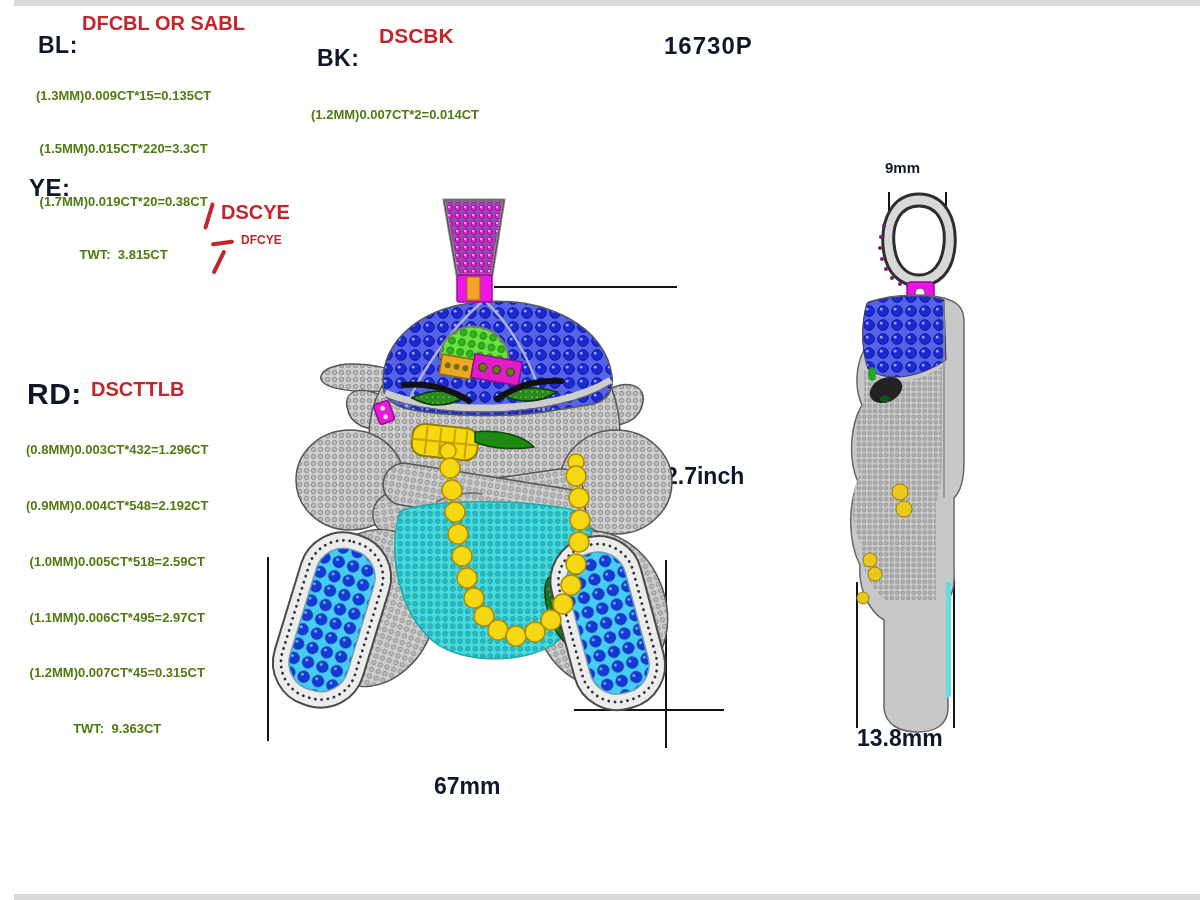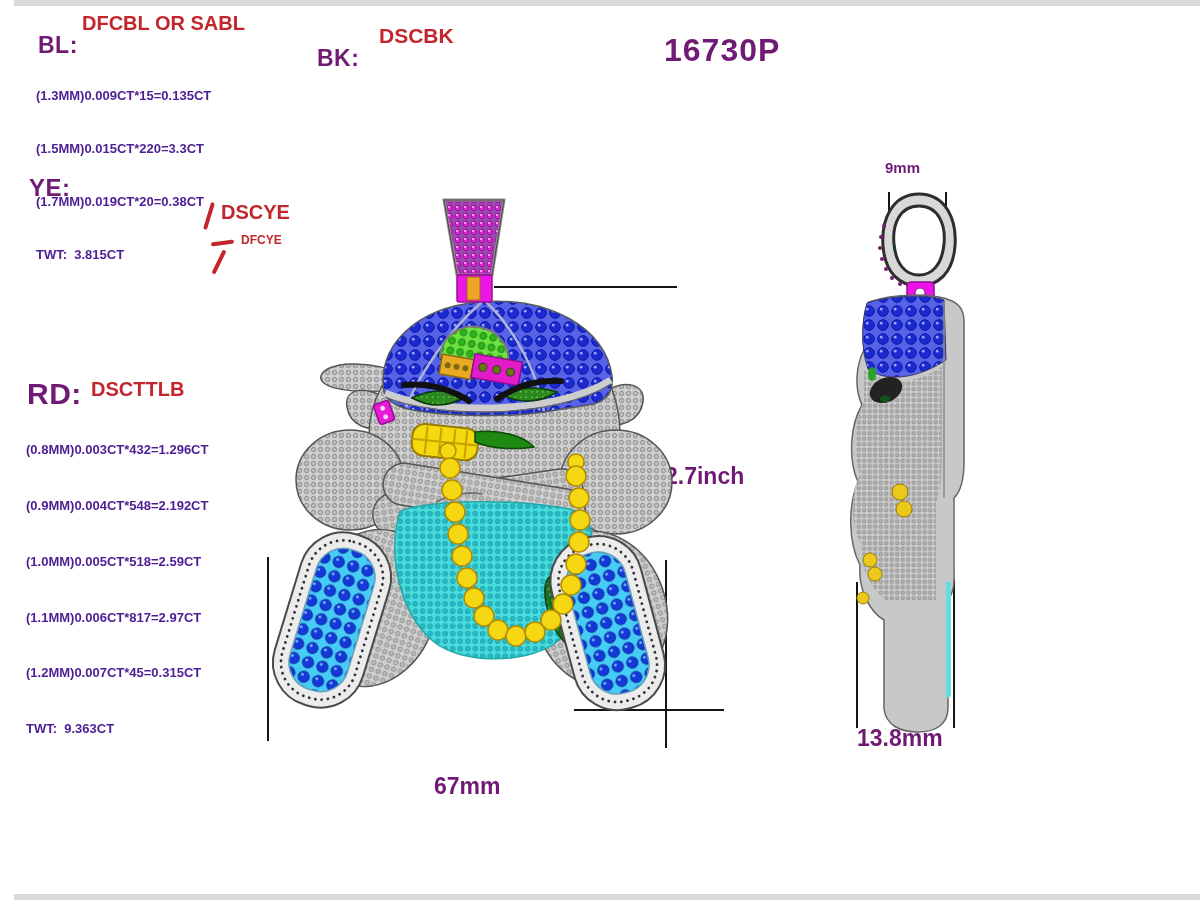--- a/index.html
+++ b/index.html
@@ -1,24 +1,24 @@
 <!DOCTYPE html>
 <html><head>
 <meta charset="utf-8">
 <style>
   html,body{margin:0;padding:0;background:#ffffff;}
   #stage{position:relative;width:1200px;height:900px;background:#ffffff;overflow:hidden;
          font-family:"Liberation Sans",sans-serif;margin-left:14px;}
   .edge{position:absolute;left:0;width:1200px;height:6px;background:#d9d9d9;}
-  .txt{position:absolute;white-space:pre;color:#701a75;}
+  .txt{position:absolute;white-space:pre;color:#0f172a;}
   .red{color:#c2262c;font-weight:700;}
   .lbl{font-weight:800;font-size:23px;letter-spacing:0.5px;}
-  .specs{font-weight:700;font-size:13px;line-height:17.6px;color:#4c1d95;}
+  .specs{font-weight:700;font-size:13px;line-height:17.6px;color:#4d7c0f;text-align:center;}
   .specs div{white-space:pre;}
-  .big{font-weight:800;font-size:32px;letter-spacing:1px;}
+  .big{font-weight:800;font-size:24px;letter-spacing:1px;}
   .dim{font-weight:800;font-size:15px;}
   .line{position:absolute;background:#141414;}
   .redmark{position:absolute;background:#c2262c;border-radius:2px;}
 </style>
 </head>
 <body>
 
 <div id="stage">
   <div class="edge" style="top:0"></div>
   <div class="edge" style="top:894px"></div>
@@ -27,37 +27,40 @@
   <div class="txt lbl" style="left:24px;top:32px">BL:</div>
   <div class="txt specs" style="left:22px;top:52px">
     <div>(1.3MM)0.009CT*15=0.135CT</div>
     <div>(1.5MM)0.015CT*220=3.3CT</div>
     <div>(1.7MM)0.019CT*20=0.38CT</div>
     <div>TWT:  3.815CT</div>
   </div>
 
   <div class="txt red" style="left:365px;top:24px;font-size:21px">DSCBK</div>
   <div class="txt lbl" style="left:303px;top:45px">BK:</div>
+  <div class="txt specs" style="left:297px;top:71px">
+    <div>(1.2MM)0.007CT*2=0.014CT</div>
+  </div>
 
   <div class="txt big" style="left:650px;top:32px">16730P</div>
 
   <div class="txt lbl" style="left:15px;top:174px;font-size:24px">YE:</div>
   <div class="txt red" style="left:207px;top:201px;font-size:20px">DSCYE</div>
   <div class="txt red" style="left:227px;top:233px;font-size:12px">DFCYE</div>
   <div class="redmark" style="left:193px;top:202px;width:4px;height:28px;transform:rotate(17deg)"></div>
   <div class="redmark" style="left:197px;top:241px;width:23px;height:4px;transform:rotate(-7deg)"></div>
   <div class="redmark" style="left:203px;top:249px;width:4px;height:26px;transform:rotate(26deg)"></div>
 
   <div class="txt red" style="left:77px;top:378px;font-size:20px">DSCTTLB</div>
   <div class="txt lbl" style="left:13px;top:377px;font-size:30px">RD:</div>
   <div class="txt specs" style="left:12px;top:404px;line-height:18.6px">
     <div>(0.8MM)0.003CT*432=1.296CT</div>
     <div>(0.9MM)0.004CT*548=2.192CT</div>
     <div>(1.0MM)0.005CT*518=2.59CT</div>
-    <div>(1.1MM)0.006CT*817=2.97CT</div>
+    <div>(1.1MM)0.006CT*495=2.97CT</div>
     <div>(1.2MM)0.007CT*45=0.315CT</div>
     <div>TWT:  9.363CT</div>
   </div>
 
   <div class="txt dim" style="left:651px;top:463px;font-size:23px">2.7inch</div>
   <div class="txt dim" style="left:420px;top:773px;font-size:23px">67mm</div>
   <div class="txt dim" style="left:871px;top:159px">9mm</div>
   <div class="txt dim" style="left:843px;top:725px;font-size:23px">13.8mm</div>
 
   <div class="line" style="left:480px;top:286px;width:183px;height:2px"></div>

